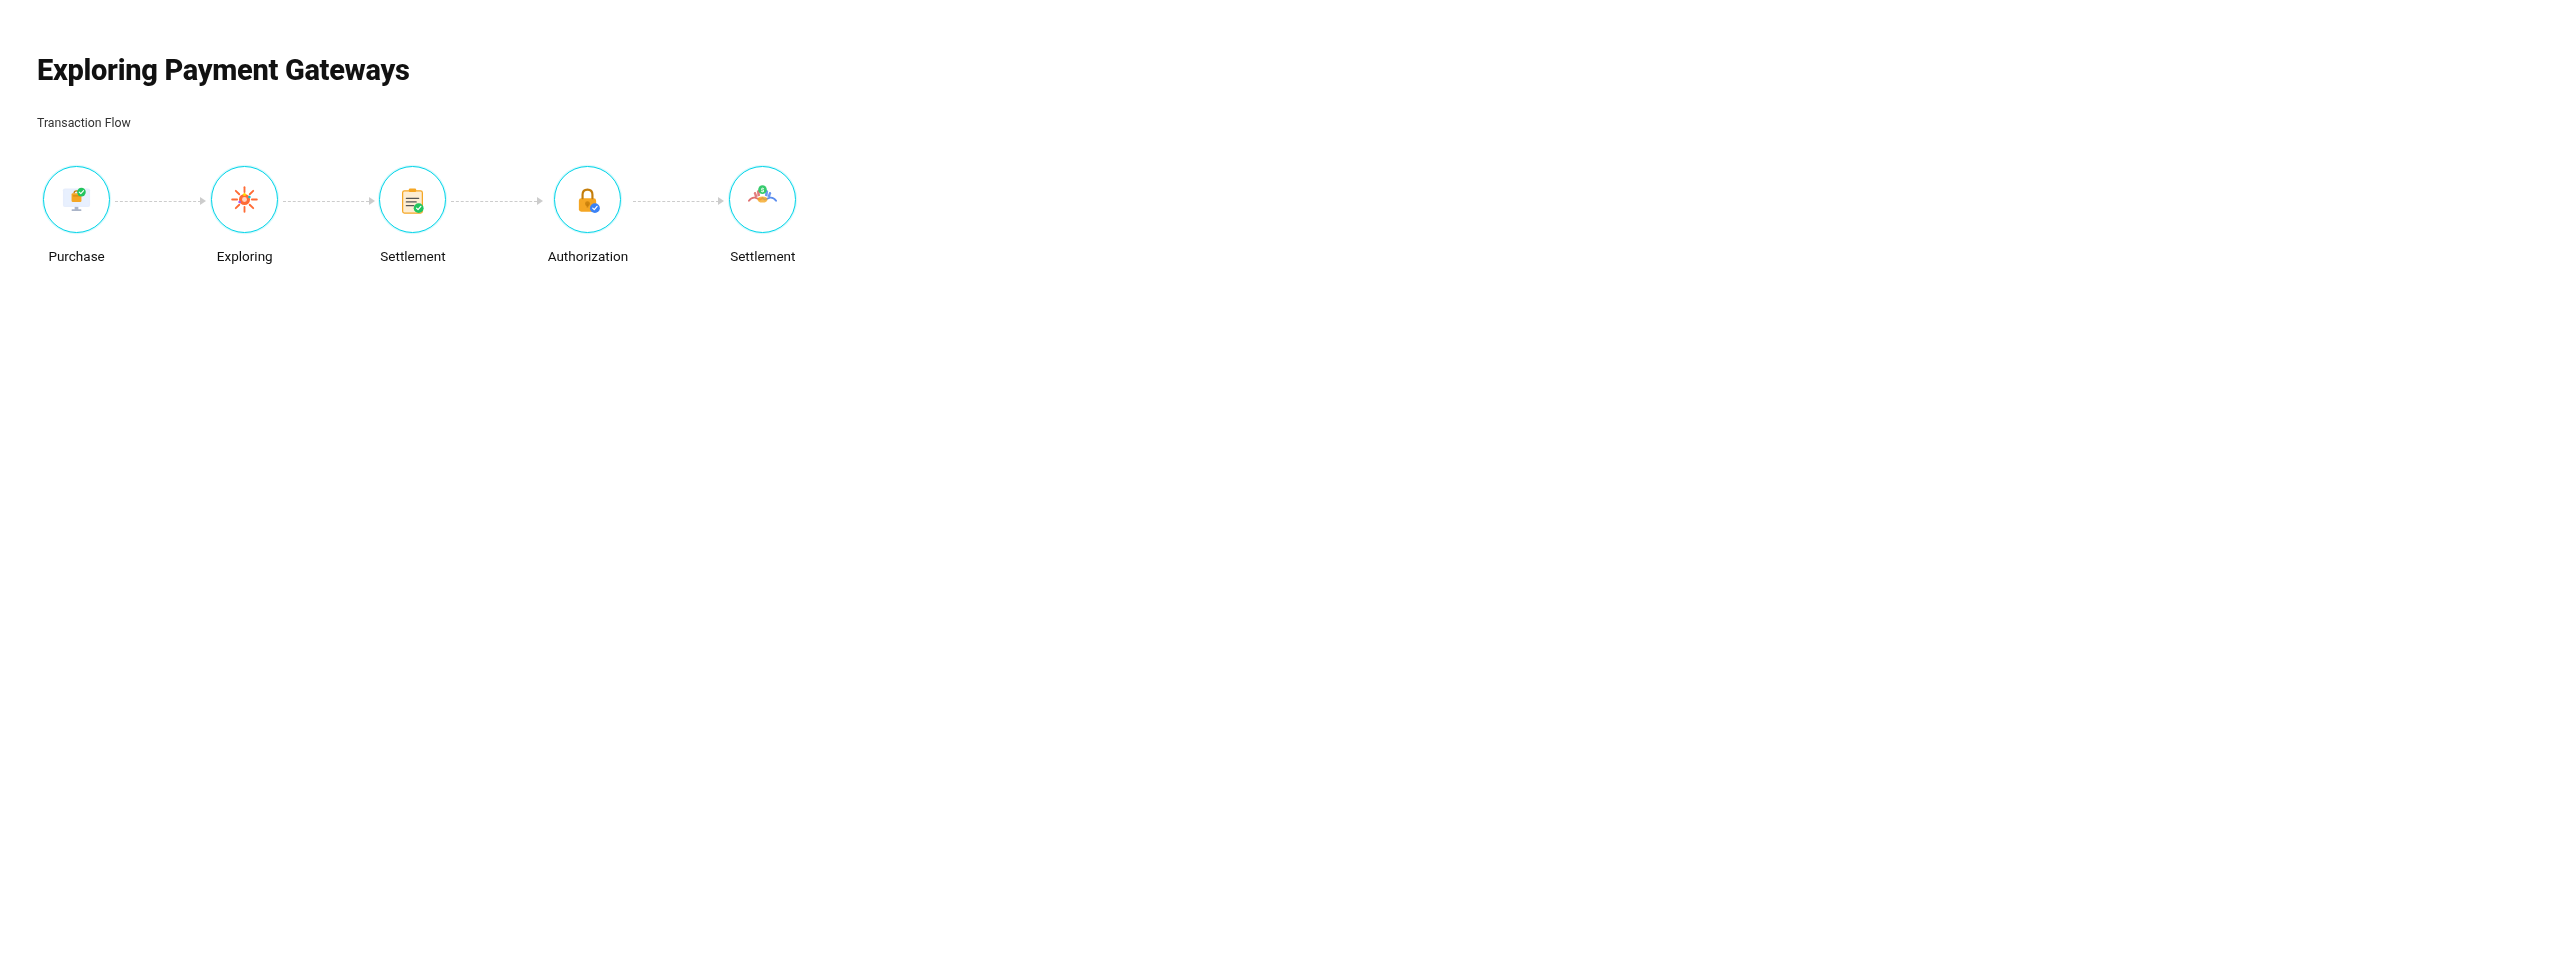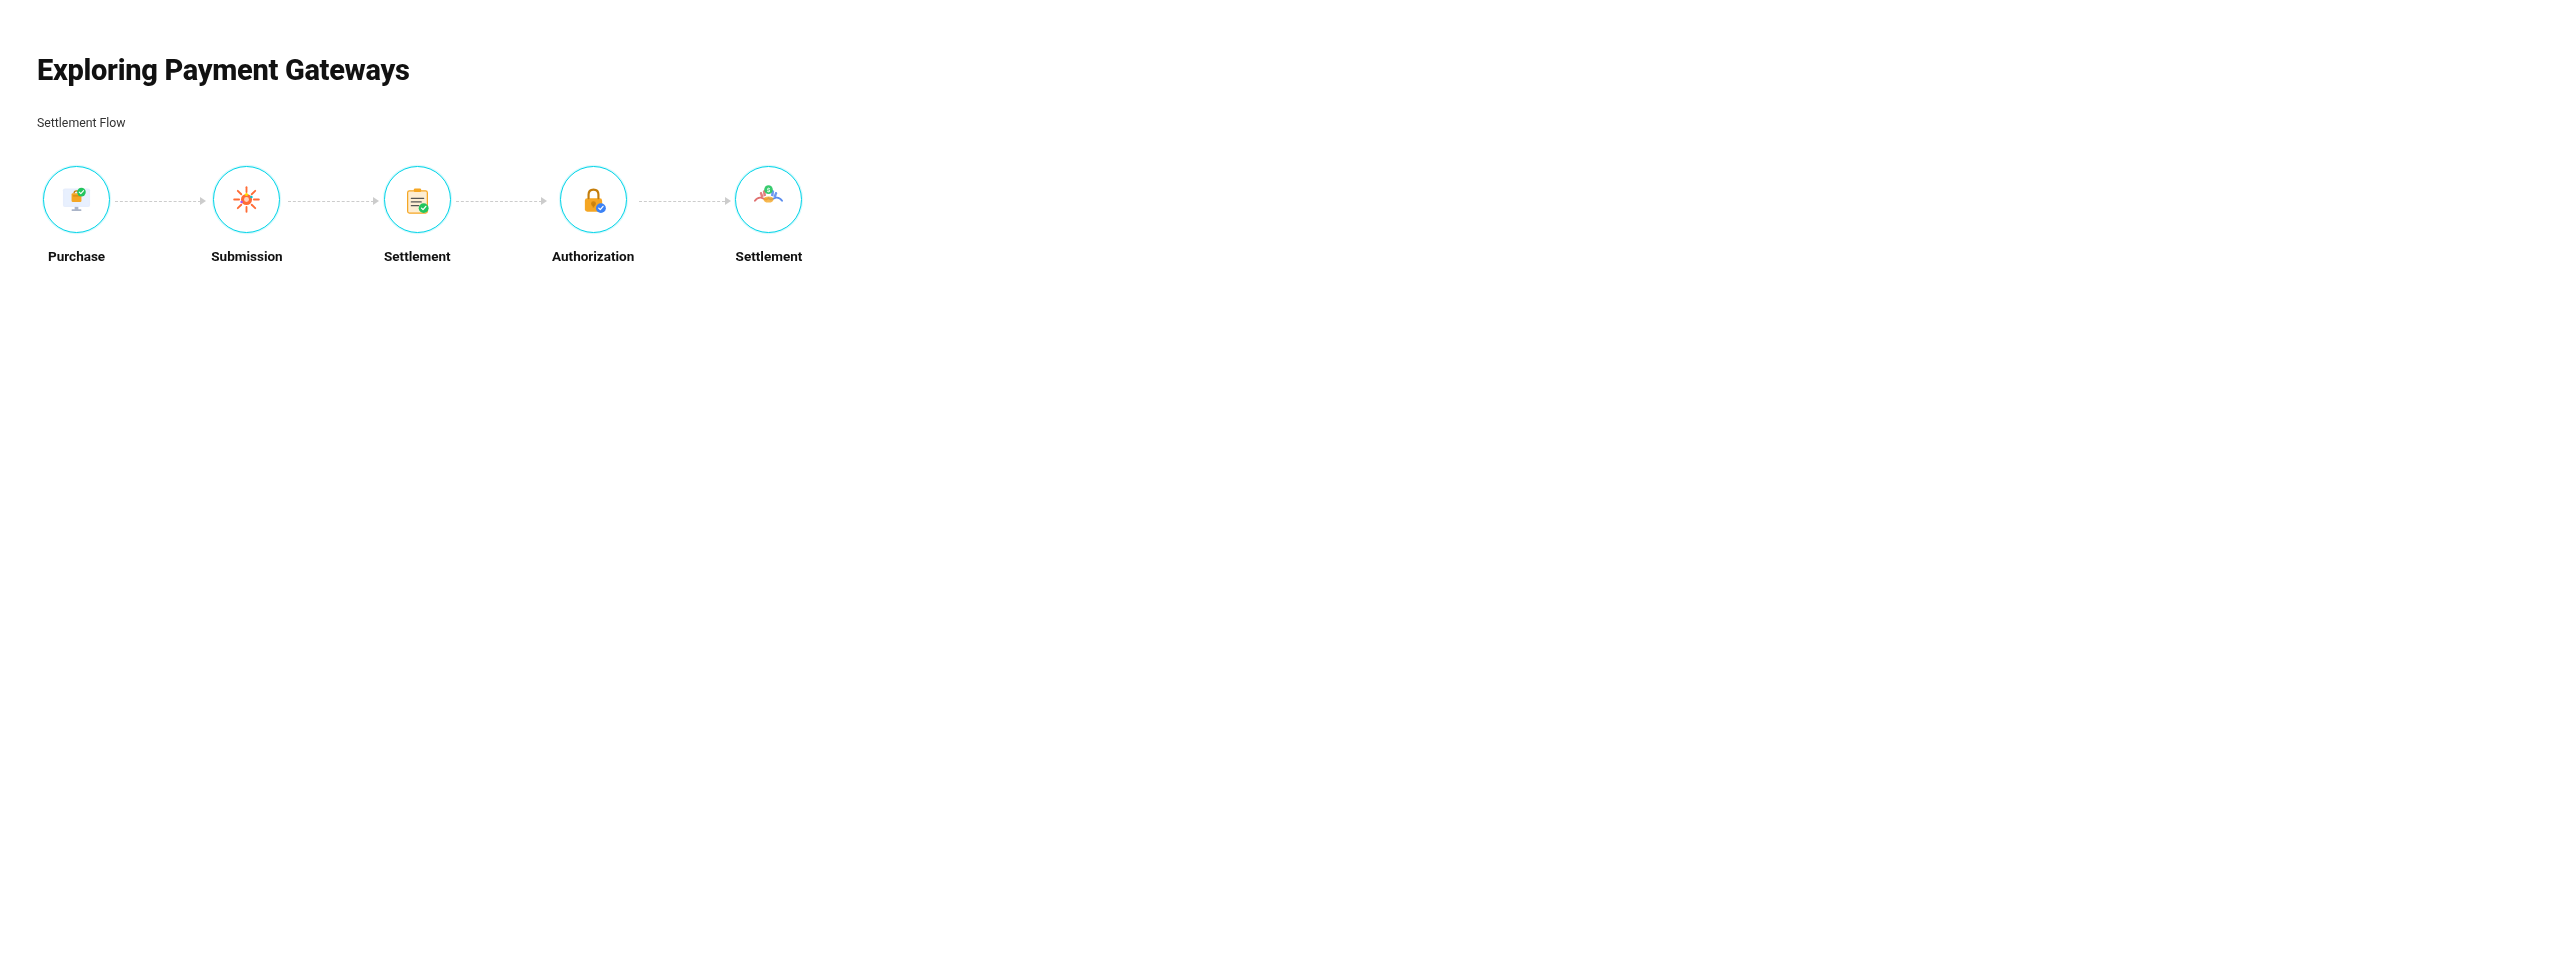--- a/index.html
+++ b/index.html
@@ -61,21 +61,21 @@
     .circle-icon {
       width: 43px;
       height: 43px;
       display: flex;
       align-items: center;
       justify-content: center;
     }
 
     .step-label {
       font-size: 13.5px;
-      font-weight: 700;
+      font-weight: 400;
       color: #111111;
       text-align: center;
     }
 
     .arrow-connector {
       display: flex;
       align-items: center;
       margin-bottom: 28px;
       padding: 0 4.9px;
     }
@@ -101,21 +101,21 @@
     .icon-authorization svg,
     .icon-settlement svg {
       width: 37px;
       height: 37px;
     }
   </style>
 </head>
 <body>
 
 <h1 class="page-title">Exploring Payment Gateways</h1>
-<p class="section-label">Settlement Flow</p>
+<p class="section-label">Transaction Flow</p>
 
 <div class="flow-container">
 
   <div class="flow-step">
     <div class="circle-wrapper">
       <div class="circle-icon icon-purchase">
         <svg viewBox="0 0 60 60" xmlns="http://www.w3.org/2000/svg">
 
           <rect x="8" y="12" width="44" height="30" rx="3" fill="#5b8dee" opacity="0.15"></rect>
 
@@ -160,21 +160,21 @@
           </g>
 
           <circle cx="30" cy="30" r="4" fill="#fff" opacity="0.7"></circle>
 
           <circle cx="30" cy="22" r="2.5" fill="#ffd700"></circle>
           <circle cx="38" cy="26" r="2" fill="#00c8d7"></circle>
           <circle cx="22" cy="34" r="2" fill="#a855f7"></circle>
         </svg>
       </div>
     </div>
-    <span class="step-label">Submission</span>
+    <span class="step-label">Exploring</span>
   </div>
 
   <div class="arrow-connector">
     <div class="dashed-line"></div>
     <div class="arrow-head"></div>
   </div>
 
   <div class="flow-step">
     <div class="circle-wrapper">
       <div class="circle-icon icon-submission">

